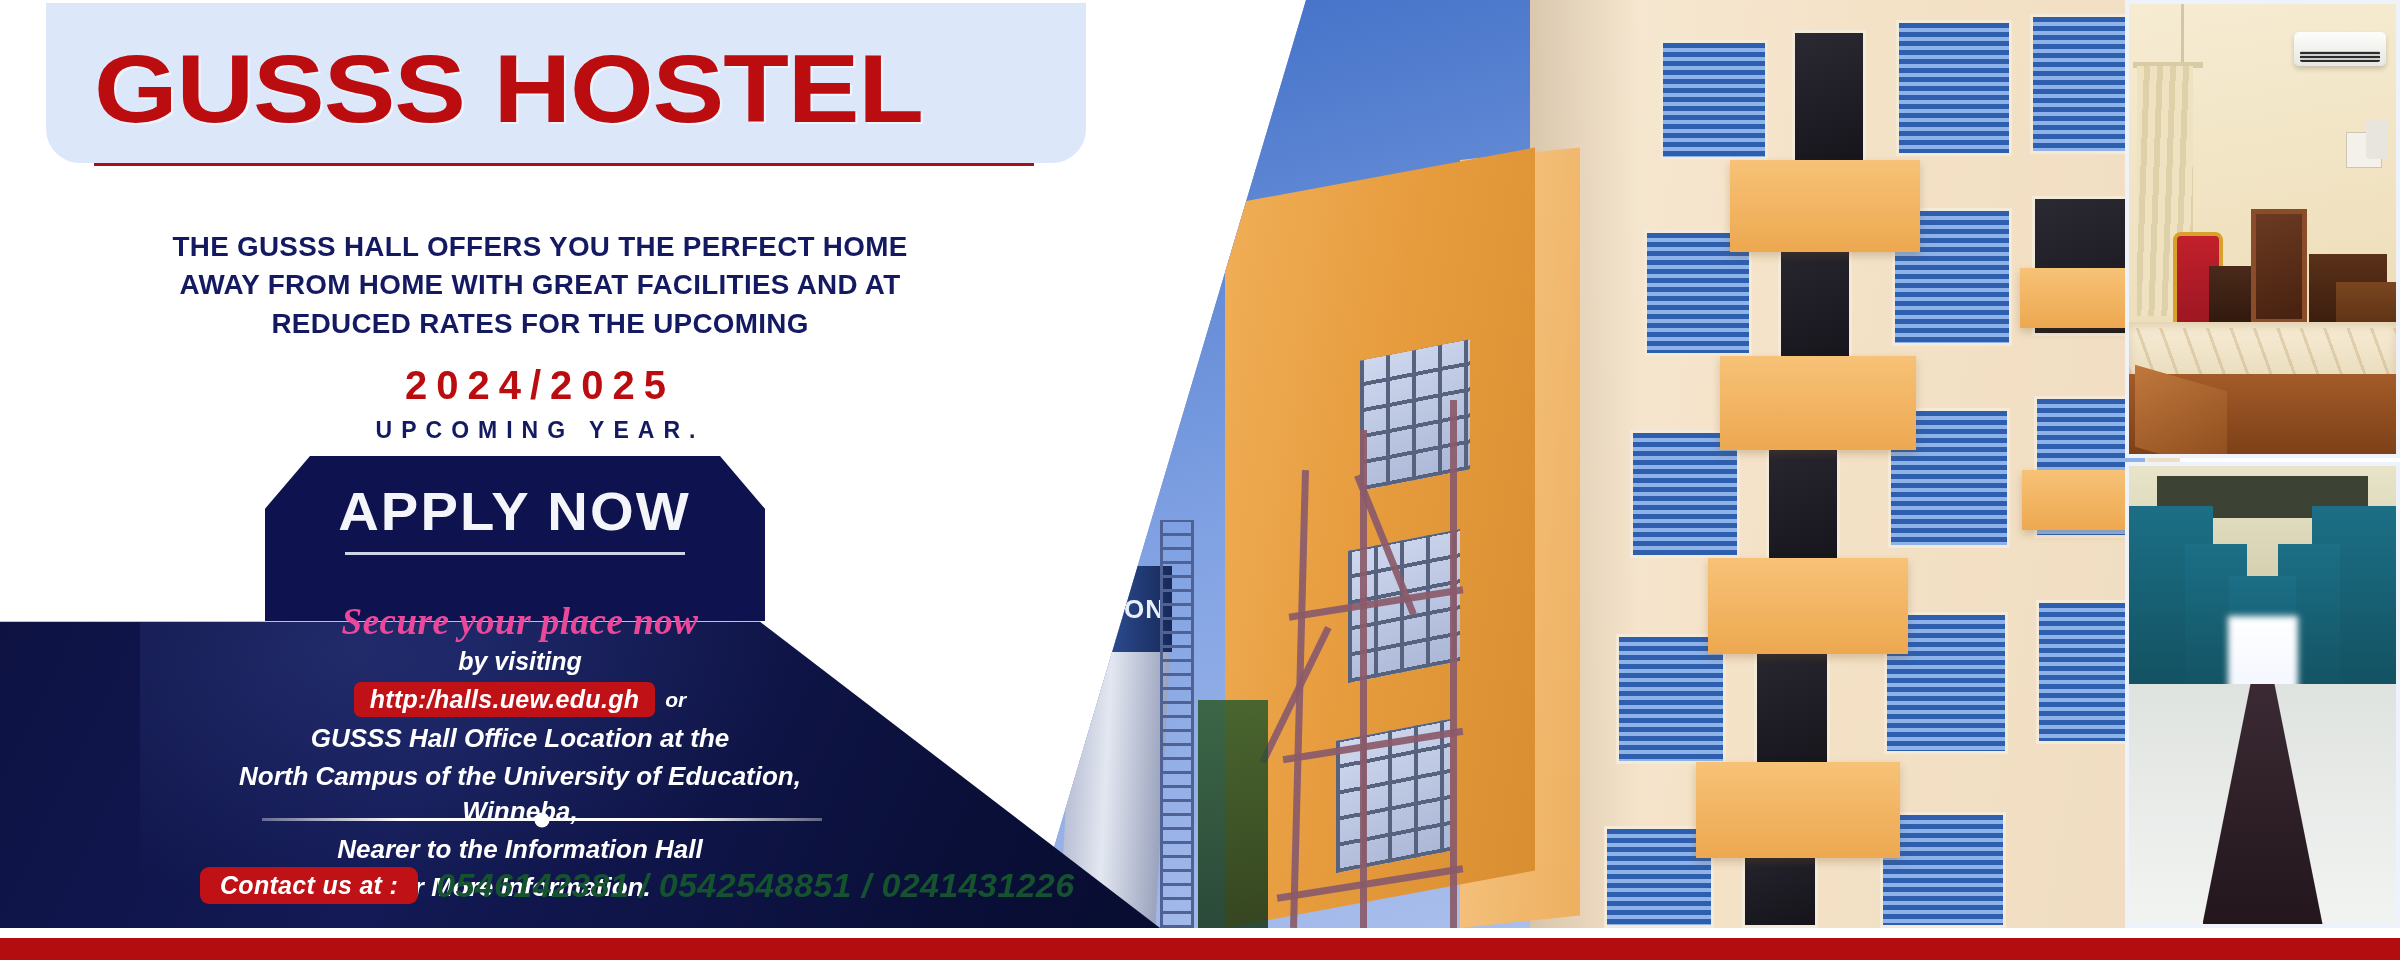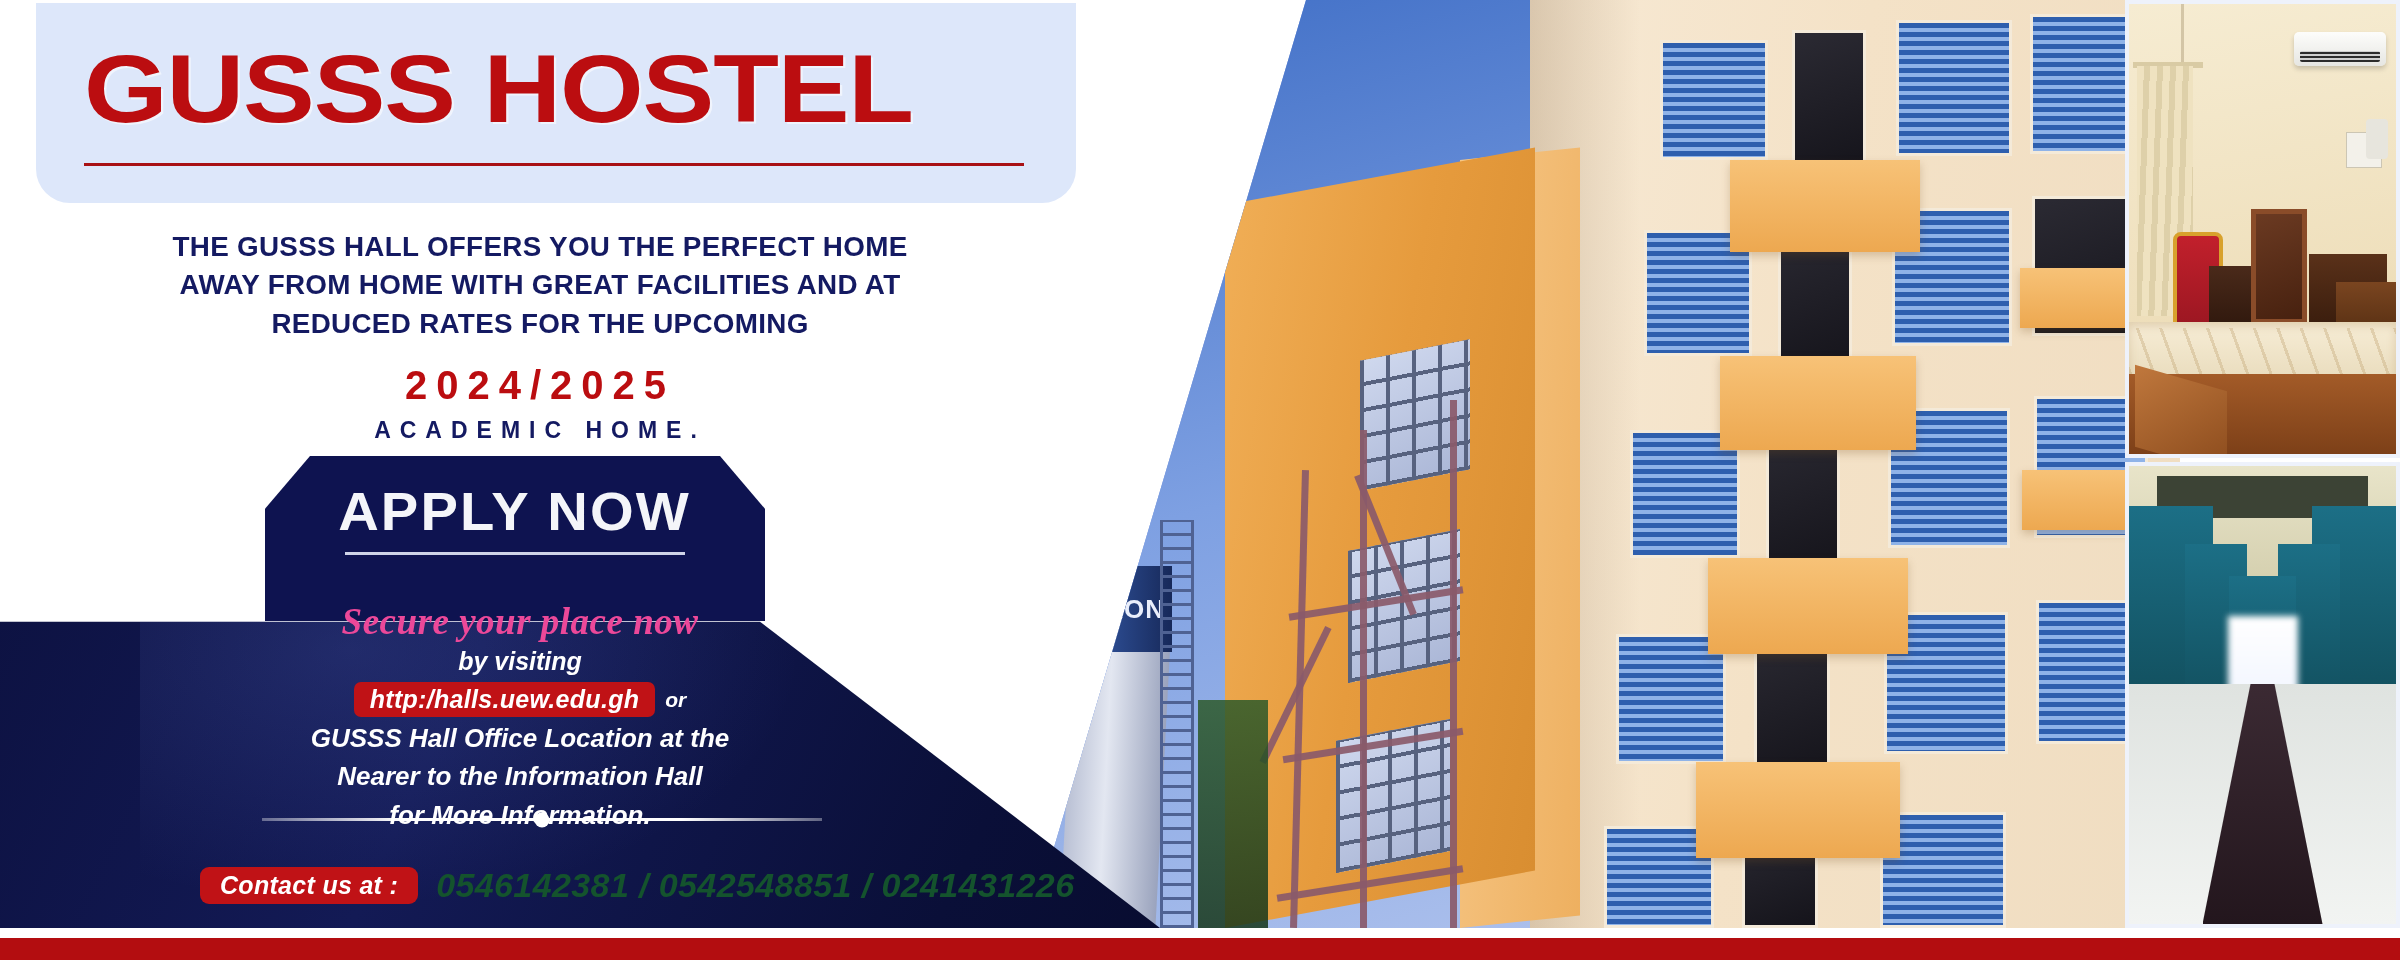--- a/index.html
+++ b/index.html
@@ -186,21 +186,21 @@
   }
   #apply-now-text{
     color:#f4f5f9;font-size:54px;font-weight:900;letter-spacing:2px;
     font-family:"Liberation Sans",sans-serif;line-height:1;
     transform:scaleX(1.04);
   }
   #apply-underline{width:340px;height:3px;background:#cfd4e8;margin-top:14px;}
 
   
   #title-block{
-    position:absolute;left:36px;top:3px;width:1040px;height:200px;
+    position:absolute;left:46px;top:3px;width:1040px;height:160px;
     background:#dde7fa;border-radius:0 0 34px 34px;
   }
   #title-text{
     position:absolute;left:48px;top:38px;
     color:#bb0d10;font-size:96px;font-weight:900;letter-spacing:-1px;
     font-family:"Liberation Sans",sans-serif;line-height:1;
     transform:scaleX(1.12);transform-origin:left center;
     text-shadow:2px 2px 0 rgba(255,255,255,.55);
     white-space:nowrap;
   }
@@ -402,31 +402,32 @@
   <div id="title-block">
     <div id="title-text">GUSSS HOSTEL</div>
     <div id="title-rule"></div>
   </div>
 
   <div id="pitch">
     <div class="pitch-line">THE GUSSS HALL OFFERS YOU THE PERFECT HOME</div>
     <div class="pitch-line">AWAY FROM HOME WITH GREAT FACILITIES AND AT</div>
     <div class="pitch-line">REDUCED RATES FOR THE UPCOMING</div>
     <div id="pitch-year">2024/2025</div>
-    <div id="pitch-academic">ACADEMIC HOME.</div>
+    <div id="pitch-academic">UPCOMING YEAR.</div>
   </div>
 
   <div id="secure-block">
     <div id="secure-head">Secure your place now</div>
     <div id="by-visiting">by visiting</div>
     <div id="url-row">
       <span id="url-badge">http:/halls.uew.edu.gh</span>
       <span id="url-or">or</span>
     </div>
     <div class="addr-line">GUSSS Hall Office Location at the</div>
+    <div class="addr-line">North Campus of the University of Education, Winneba,</div>
     <div class="addr-line">Nearer to the Information Hall</div>
     <div class="addr-line">for More Information.</div>
   </div>
 
   <div id="divider">
     <div id="divider-dot"></div>
   </div>
 
   <div id="contact-row">
     <span id="contact-label">Contact us at :</span>

